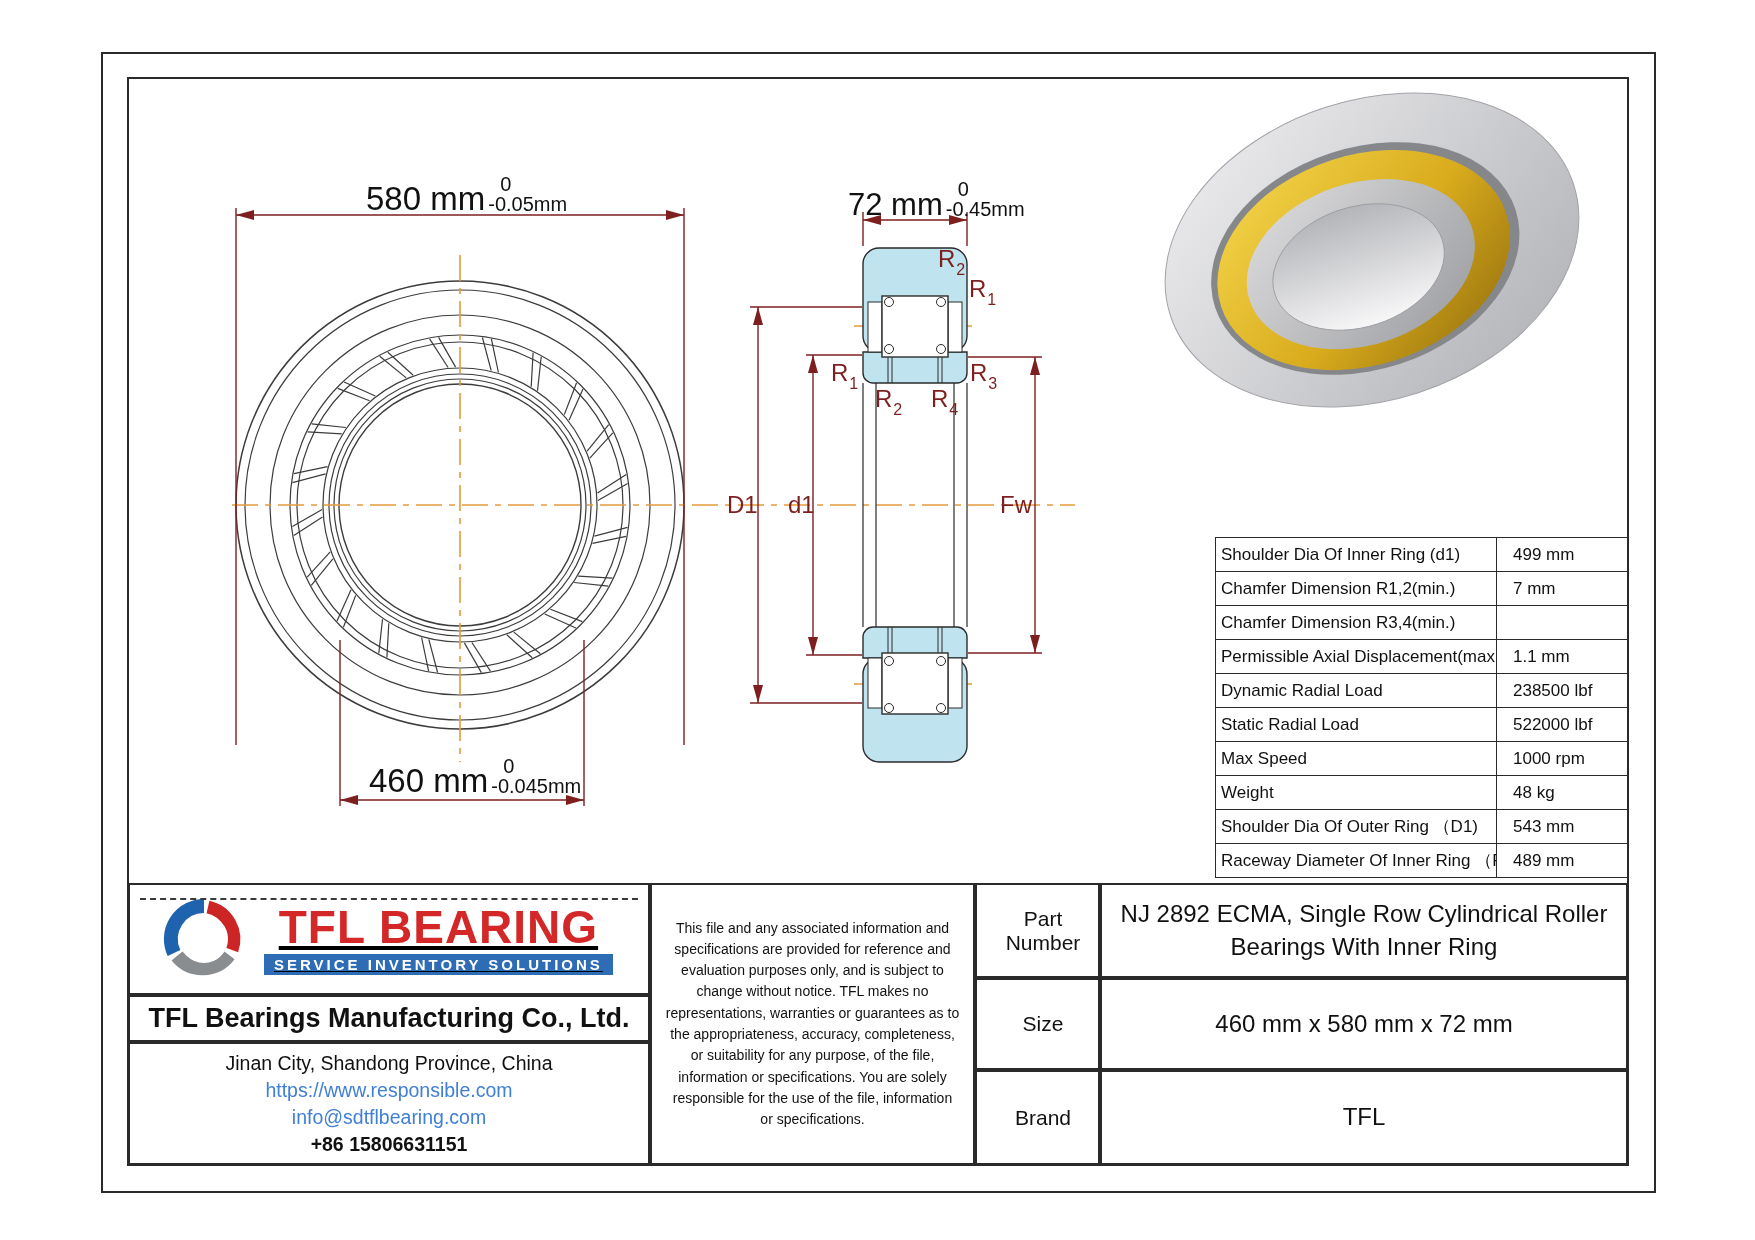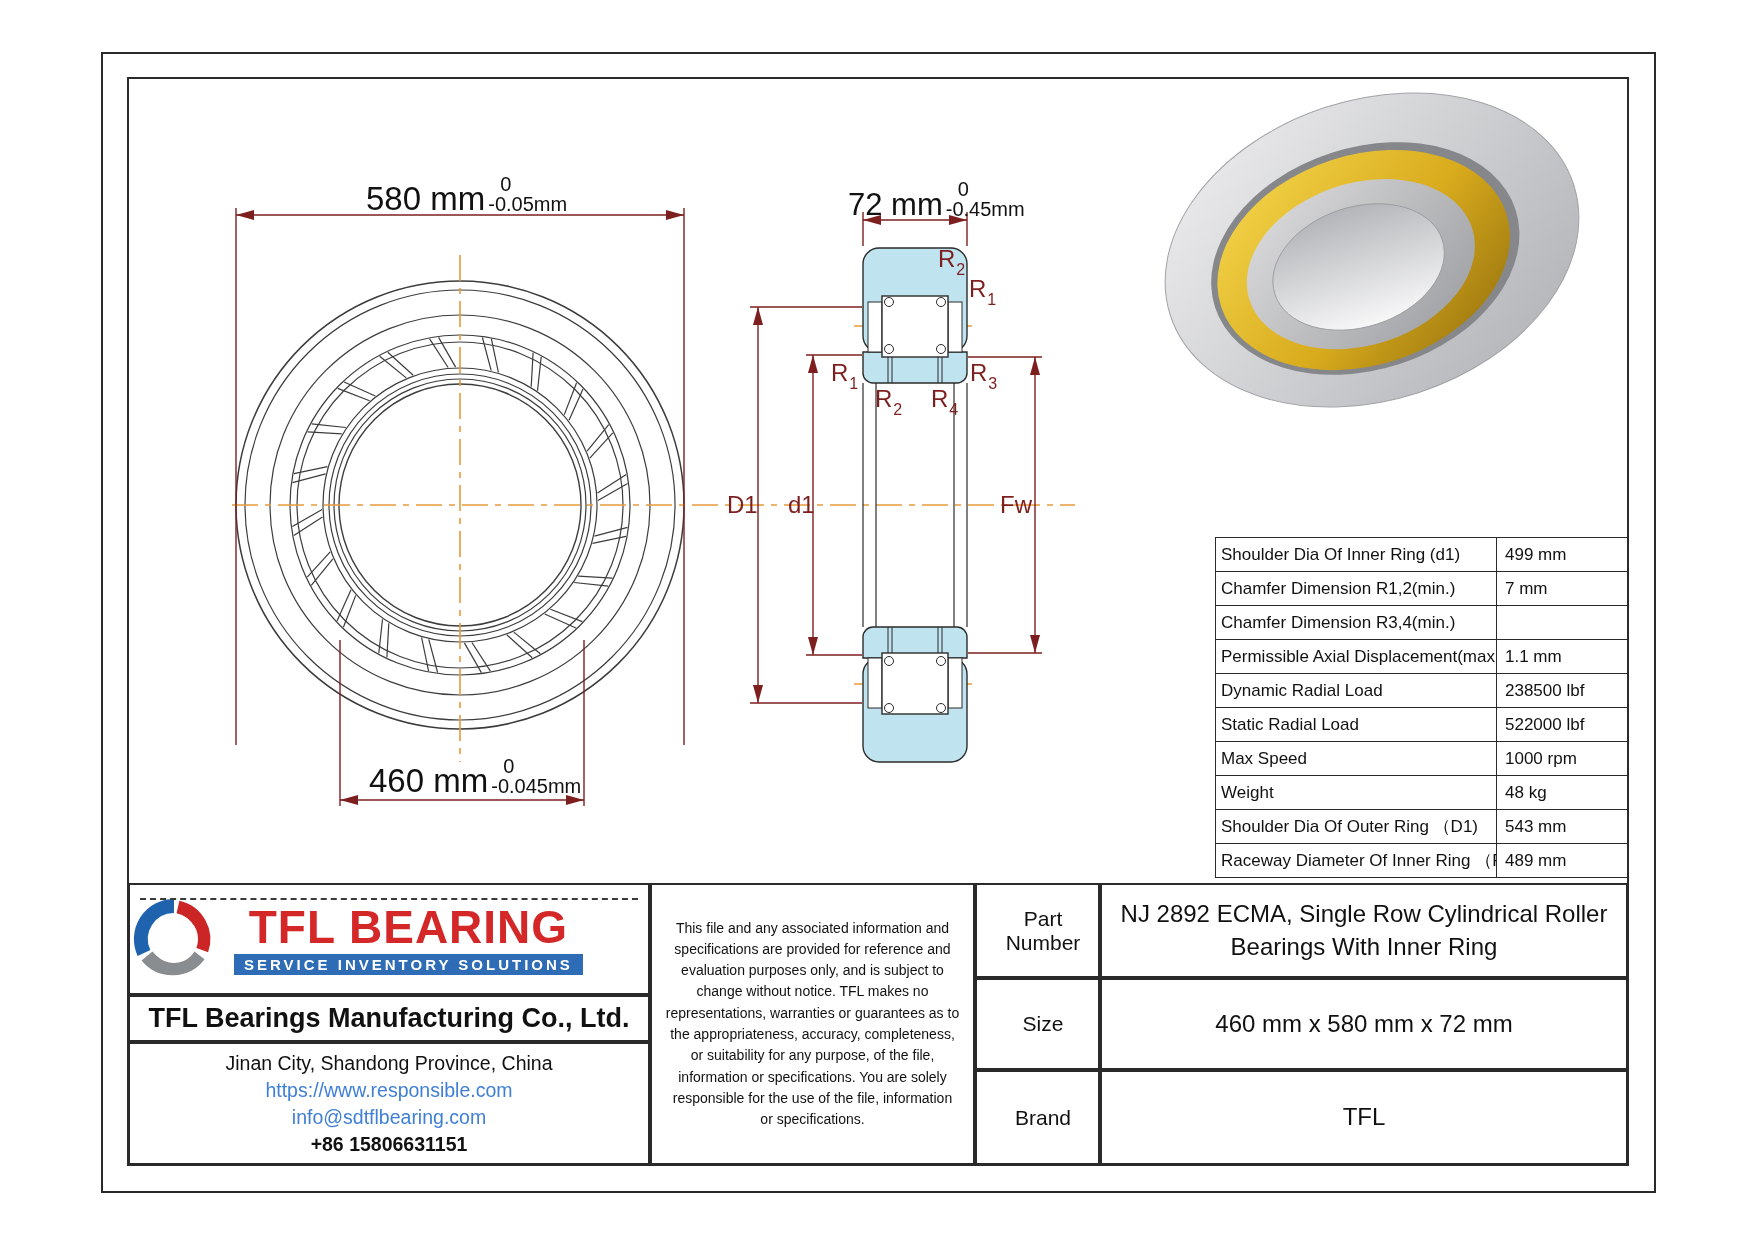--- a/index.html
+++ b/index.html
@@ -14,27 +14,27 @@
   .tol{display:flex;flex-direction:column;margin-left:3px;margin-bottom:1px;font-size:20px;line-height:1.0;color:#111;}
   .tol .t{padding-left:12px;}
 
   
   .rlbl{position:absolute;color:#7e1f1f;font-size:24px;line-height:1;white-space:nowrap;}
   .rlbl sub{font-size:16px;position:relative;top:2px;left:1px;}
 
   
   #spec{position:absolute;left:1215px;top:537px;border-collapse:collapse;table-layout:fixed;width:413px;}
   #spec td{border:1.5px solid #2a2a2a;font-size:17px;color:#111;height:33px;padding:0 2px 0 5px;overflow:hidden;white-space:nowrap;}
-  #spec td.val{padding-left:8px;}
+  #spec td.val{padding-left:16px;}
 
   
   .cell{position:absolute;border:2px solid #2a2a2a;box-sizing:border-box;}
   .center{display:flex;align-items:center;justify-content:center;text-align:center;}
 
-  .logo-wrap{display:flex;align-items:center;gap:16px;height:100%;}
+  .logo-wrap{display:flex;align-items:center;gap:16px;padding-left:30px;height:100%;text-decoration:underline;}
   .logo-text{display:flex;flex-direction:column;align-items:center;}
   .logo-title{color:#d32728;font-weight:bold;font-size:46px;letter-spacing:1px;line-height:1.05;white-space:nowrap;}
   .logo-banner{background:#2e6cb5;color:#fff;font-weight:bold;font-size:15px;letter-spacing:3px;padding:2px 10px;margin-top:2px;white-space:nowrap;align-self:stretch;text-align:center;}
   .dash-rule{position:absolute;border-top:2px dashed #3a3a3a;}
 
   .company{font-size:27px;font-weight:bold;color:#111;}
   .addr{display:flex;flex-direction:column;gap:4px;font-size:19.5px;color:#111;}
   .addr .lnk{color:#3f7fd6;}
   .addr .phone{font-weight:600;}
 

